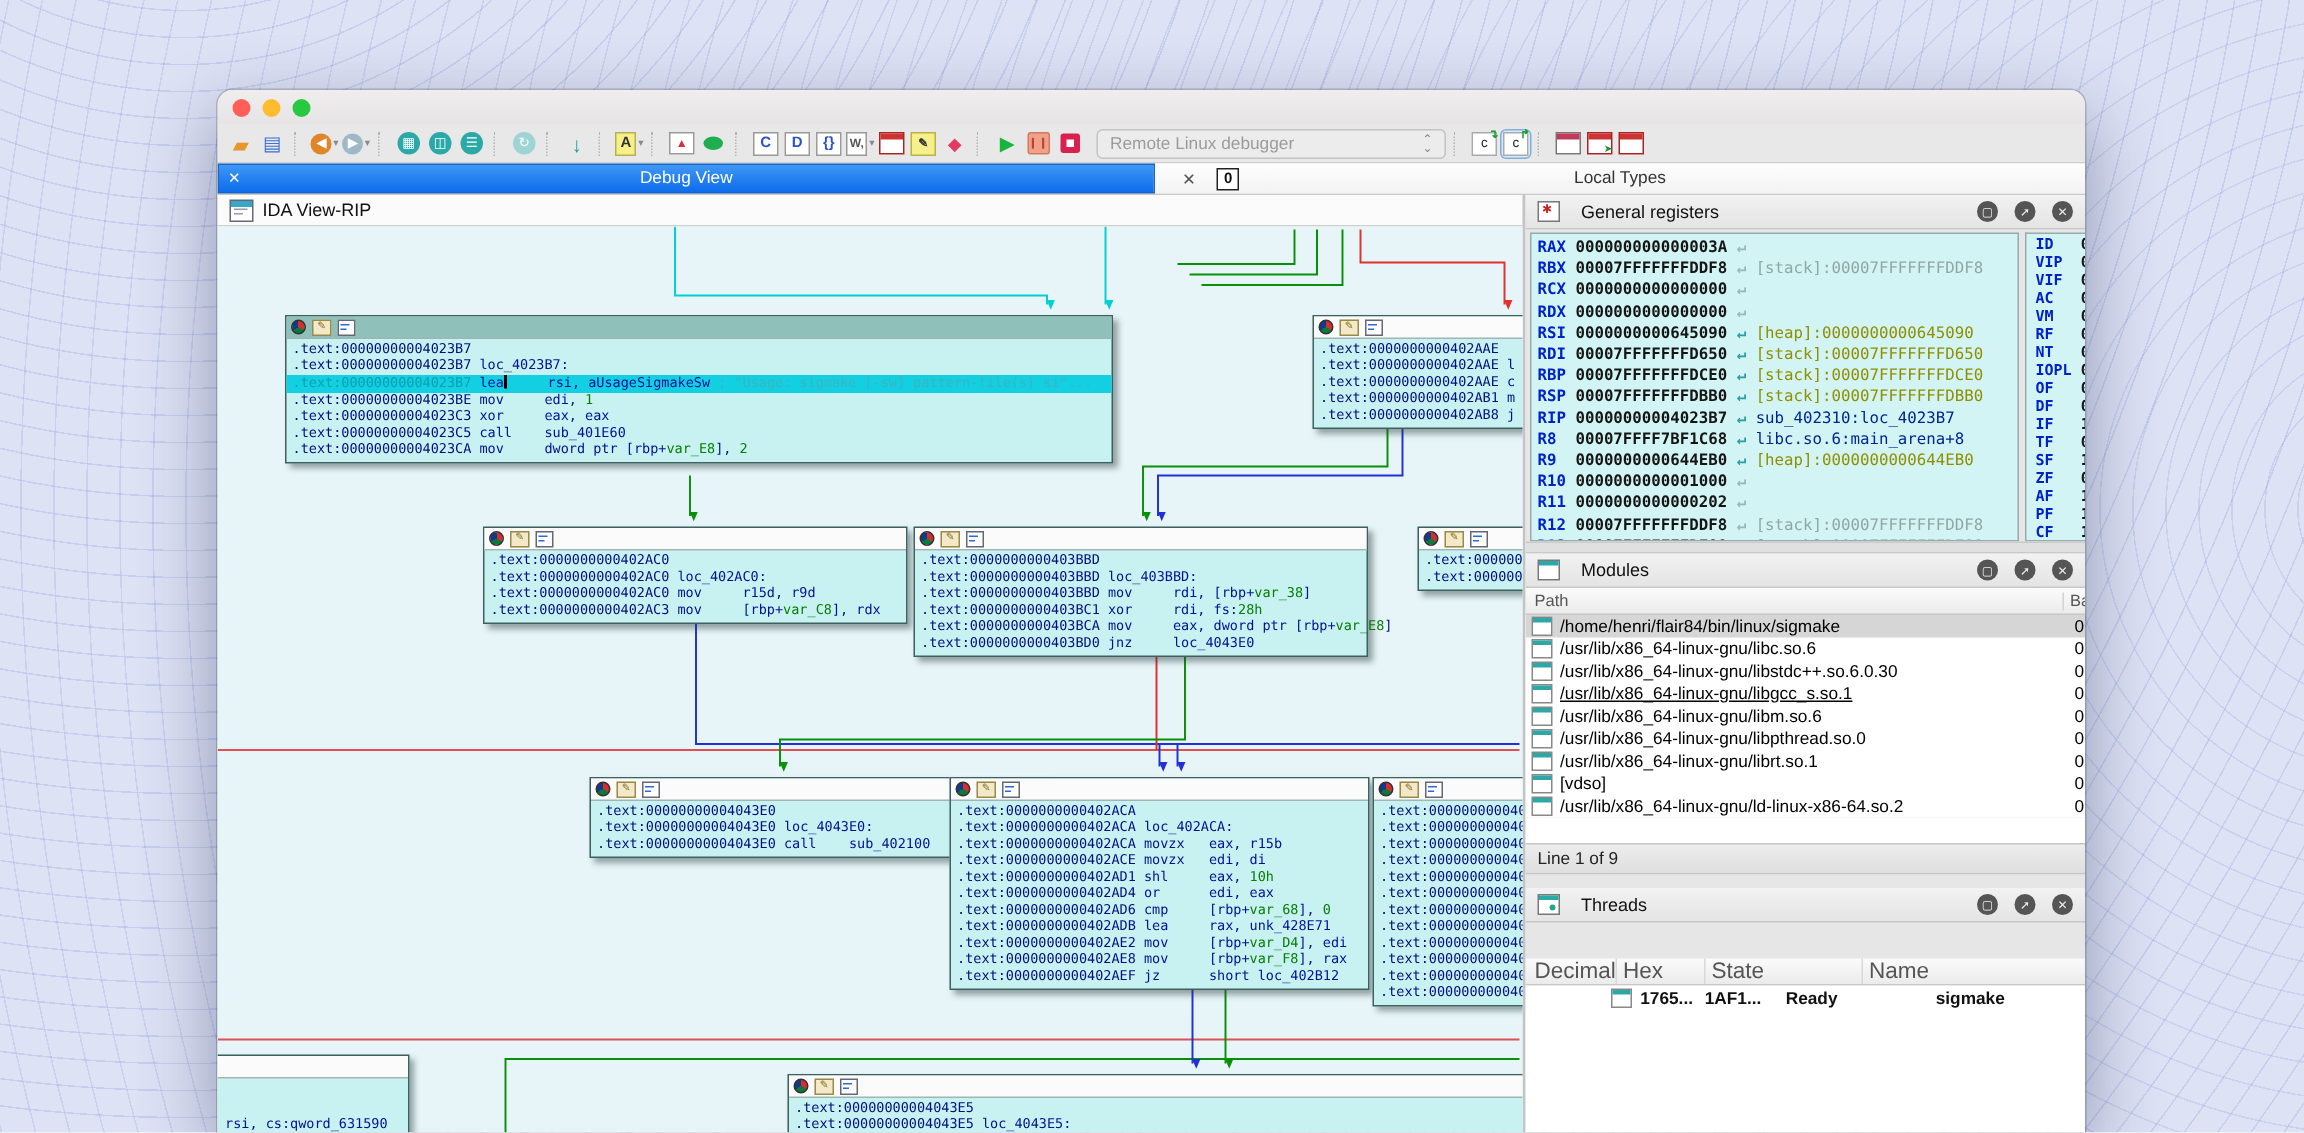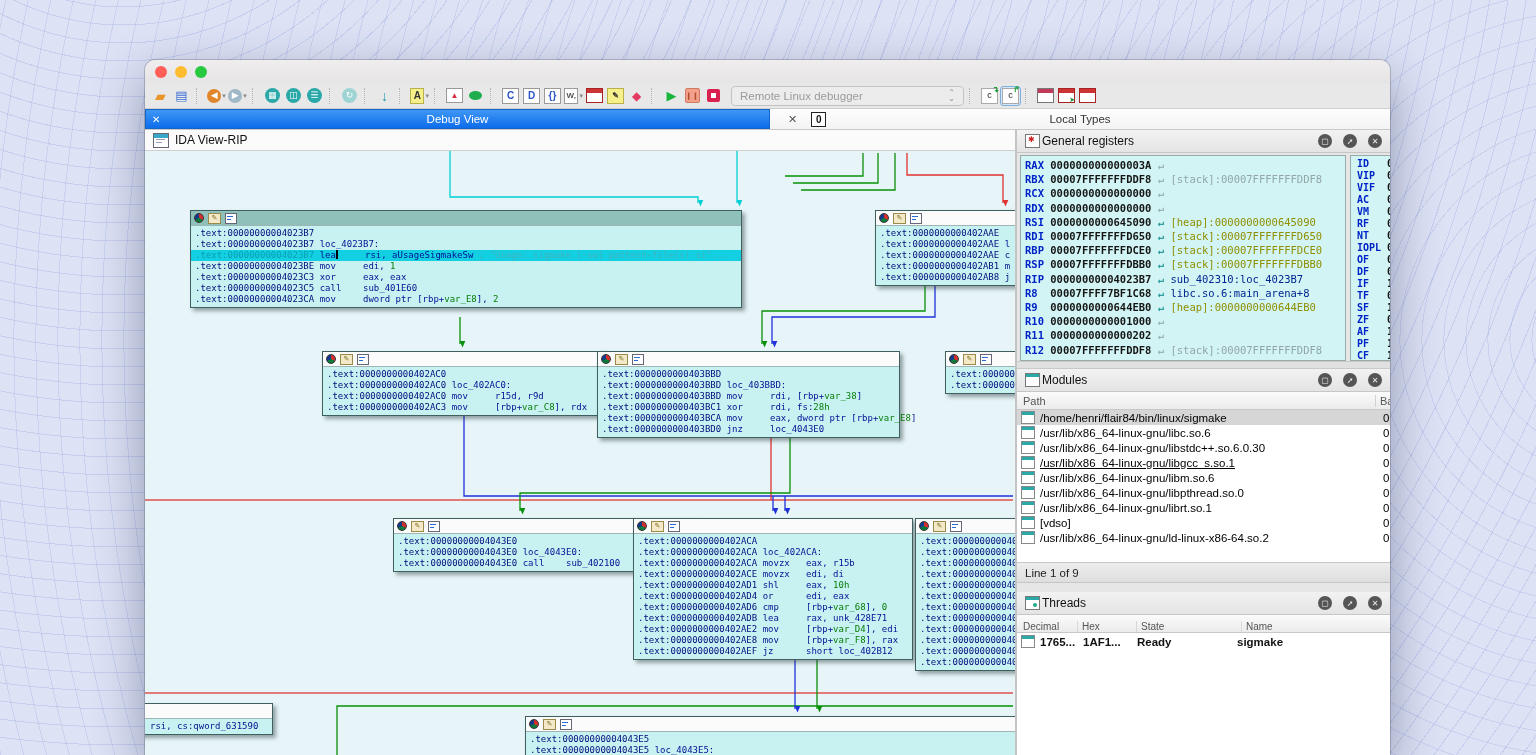--- a/index.html
+++ b/index.html
@@ -83,21 +83,21 @@
   .dl .g{color:#067d06;}
   .dl .cm{color:#8e9ea4;}
   .dl.hl{background:#12cfe2;}
   .dl.hl .ad{color:#0b9fb2;}
   .dl.hl .cm{color:#3fb4bf;}
   .caret{display:inline-block;width:2px;height:9px;background:#000;vertical-align:-1px;}
   .blines{padding:2px 0;}
   
   .vsplit{width:2px;background:#c4c4c4;}
   .rightdock{flex:1;background:#e6e6e6;display:flex;flex-direction:column;overflow:hidden;}
-  .phead{height:22px;background:linear-gradient(#f2f2f2,#e4e4e4);border-bottom:1px solid #c6c6c6;display:flex;align-items:center;gap:2px;padding:0 8px;flex:0 0 auto;}
+  .phead{height:22px;background:linear-gradient(#f2f2f2,#e4e4e4);border-bottom:1px solid #c6c6c6;display:flex;align-items:center;gap:14px;padding:0 8px;flex:0 0 auto;}
   .phead .ptitle{font-size:12px;color:#111;}
   .pbtns{margin-left:auto;display:flex;gap:11px;}
   .pbtn{width:14px;height:14px;border-radius:50%;background:#555;color:#eee;font-size:8px;display:flex;align-items:center;justify-content:center;}
   .ph-ic{width:13px;height:12px;border:1px solid #777;background:#fff;position:relative;}
   .ph-ic.reg::after{content:"✱";position:absolute;left:2px;top:0px;font-size:8px;color:#c22;}
   .ph-ic.mod i,.ph-ic.thr i{position:absolute;left:0;right:0;top:0;height:3px;background:#2ba8a8;display:block;}
   .ph-ic.thr::after{content:"";position:absolute;right:2px;bottom:2px;width:4px;height:4px;border-radius:50%;background:#2a8;}
   .regarea{height:206px;background:#e6e6e6;display:flex;gap:4px;padding:2px 0 0 3px;flex:0 0 auto;overflow:hidden;}
   .regbox{width:326px;background:#d2f4f4;border:1px solid #9aa;overflow:hidden;padding:2px 0 0 4px;box-sizing:border-box;}
   .flagbox{flex:1;background:#d2f4f4;border:1px solid #9aa;border-right:none;overflow:hidden;padding:2px 0 0 6px;}
@@ -120,25 +120,25 @@
   .mrow{height:15px;display:flex;align-items:center;font-size:11.5px;color:#000;white-space:nowrap;overflow:hidden;gap:5px;padding-left:4px;}
   .mrow.sel{background:#d6d6d6;}
   .mrow .mic{width:12px;height:11px;border:1px solid #888;background:#fff;position:relative;flex:0 0 auto;}
   .mrow .mic i{position:absolute;left:0;right:0;top:0;height:3px;background:#2ba8a8;display:block;}
   .mrow .base{position:absolute;right:0;width:7px;overflow:hidden;font-size:11.5px;color:#000;}
   .modfill{background:#fff;height:17px;flex:0 0 auto;}
   .statusbar{height:19px;background:linear-gradient(#ededed,#dedede);border-top:1px solid #c6c6c6;border-bottom:1px solid #c6c6c6;
     font-size:11.5px;color:#222;display:flex;align-items:center;padding-left:8px;flex:0 0 auto;}
   .gap8{height:9px;background:#e6e6e6;flex:0 0 auto;}
   .throws{background:#fff;flex:1;position:relative;}
-  .trow{height:17px;display:flex;align-items:center;font-size:11.5px;font-weight:bold;color:#111;}
+  .trow{height:17px;display:flex;align-items:center;font-size:11.5px;font-weight:bold;color:#111;justify-content:center;}
   .trow .mic2{width:12px;height:11px;border:1px solid #888;background:#fff;margin:0 5px 0 4px;position:relative;}
   .trow .mic2 i{position:absolute;left:0;right:0;top:0;height:3px;background:#2ba8a8;display:block;}
   .tc0{width:60px;}.tc1{width:54px;}.tc2{width:100px;}
-  .thead{font-weight:normal;color:#555;font-size:10px;height:17px;background:linear-gradient(#fbfbfb,#ebebeb);border-bottom:1px solid #c8c8c8;display:flex;align-items:flex-end;flex:0 0 auto;}
+  .thead{font-weight:normal;color:#555;font-size:15px;height:17px;background:linear-gradient(#fbfbfb,#ebebeb);border-bottom:1px solid #c8c8c8;display:flex;align-items:center;flex:0 0 auto;margin-top:24px;}
   .thead .tc0{padding-left:6px;box-sizing:border-box;}
   .thead span{border-left:1px solid #d8d8d8;padding-left:4px;}
   .thead span:first-child{border-left:none;}
 </style>
 </head>
 <body>
 
 <div class="stage">
   <div class="window">
 
@@ -366,21 +366,21 @@
                   <i></i>
                 </span>
               </div>
               <div class="blines">
                 <div class="dl"><span class="ad">.text:0000000000402AC0</span><span class="cd"></span></div>
                 <div class="dl"><span class="ad">.text:0000000000402AC0</span><span class="cd"> loc_402AC0:</span></div>
                 <div class="dl"><span class="ad">.text:0000000000402AC0</span><span class="cd"> mov     r15d, r9d</span></div>
                 <div class="dl"><span class="ad">.text:0000000000402AC3</span><span class="cd"> mov     [rbp+<span class="g">var_C8</span>], rdx</span></div>
               </div>
             </div>
-            <div class="blk" style="left: 452px; top: 200px; width: 301px;">
+            <div class="blk" style="left: 464px; top: 200px; width: 301px;">
               <div class="bt">
                 <span class="pie"></span>
                 <span class="edit">✎</span>
                 <span class="chart">
                   <i></i>
                   <i></i>
                 </span>
               </div>
               <div class="blines">
                 <div class="dl"><span class="ad">.text:0000000000403BBD</span><span class="cd"></span></div>
@@ -463,21 +463,21 @@
                 <div class="dl"><span class="ad">.text:000000000040</span><span class="cd"></span></div>
                 <div class="dl"><span class="ad">.text:000000000040</span><span class="cd"></span></div>
                 <div class="dl"><span class="ad">.text:000000000040</span><span class="cd"></span></div>
                 <div class="dl"><span class="ad">.text:000000000040</span><span class="cd"></span></div>
                 <div class="dl"><span class="ad">.text:000000000040</span><span class="cd"></span></div>
               </div>
             </div>
             <div class="blk" style="left: -120px; top: 552px; width: 246px;">
               <div class="bt"></div>
               <div class="blines">
-                <div class="dl" style="padding-left: 124px;"><span class="ad"></span><span class="cd">rsi, cs:qword_631590</span></div>
+                <div class="dl" style="padding-left: 124px; margin-top: 24px;"><span class="ad"></span><span class="cd">rsi, cs:qword_631590</span></div>
               </div>
             </div>
             <div class="blk" style="left: 380px; top: 565px; width: 492px;">
               <div class="bt">
                 <span class="pie"></span>
                 <span class="edit">✎</span>
                 <span class="chart">
                   <i></i>
                   <i></i>
                 </span>

